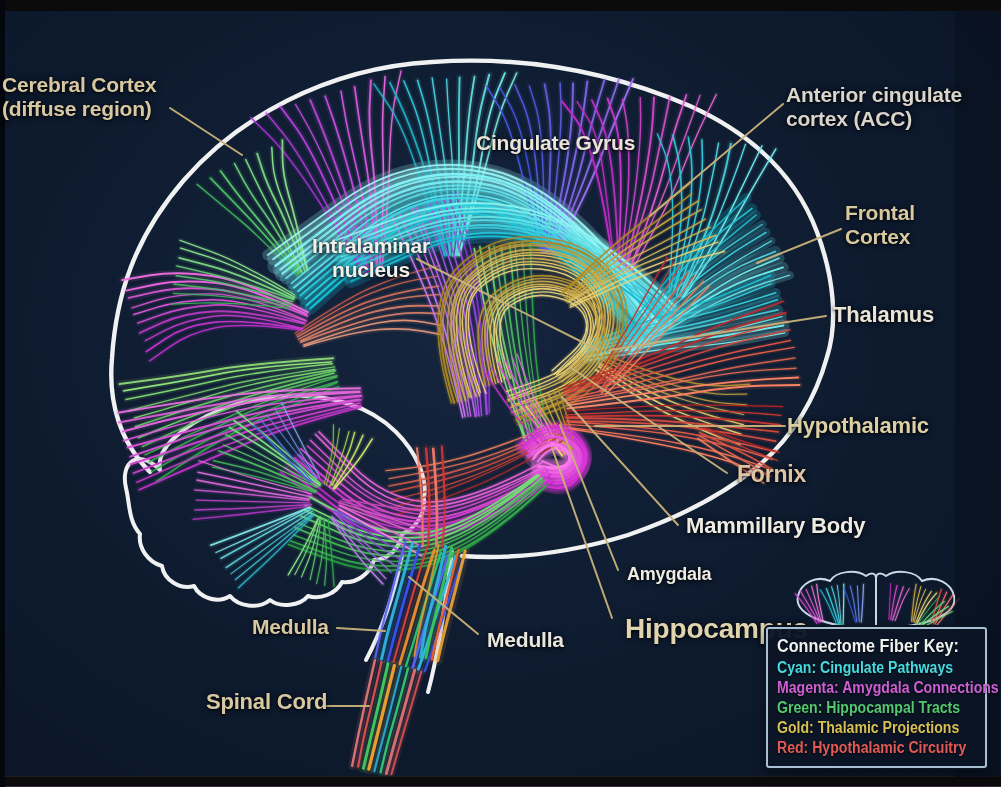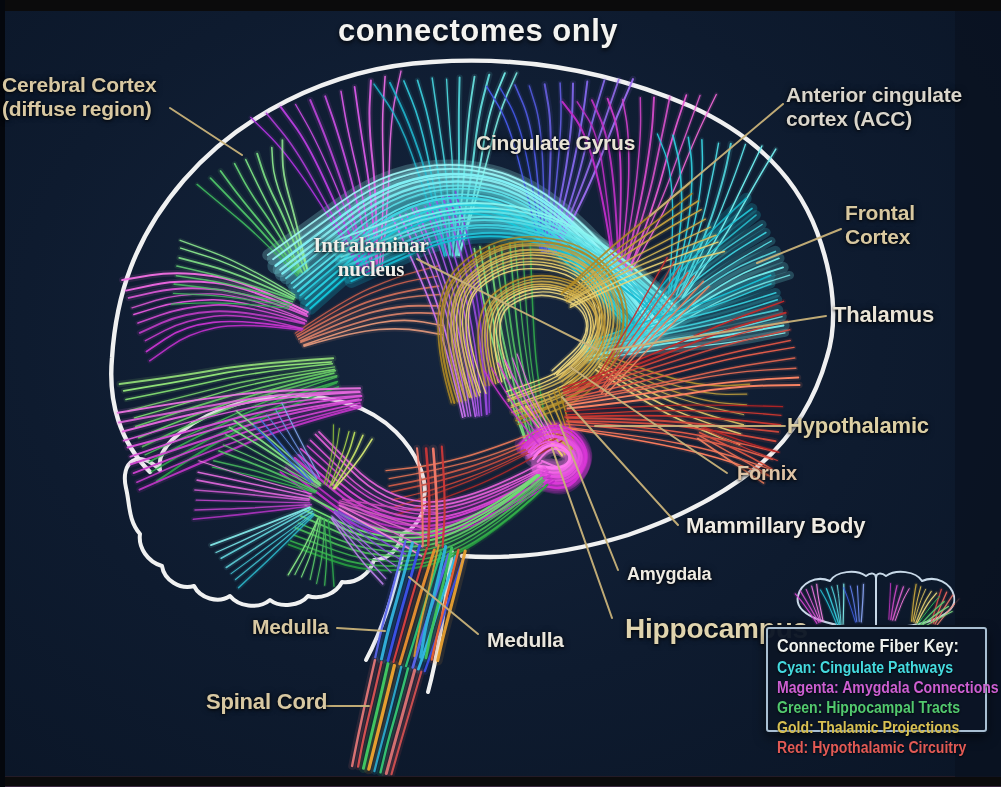--- a/index.html
+++ b/index.html
@@ -869,42 +869,41 @@
         <line x1="326" y1="706" x2="369" y2="706"></line>
         <line x1="417" y1="259" x2="598" y2="350"></line>
       </g>
     </svg>
 
   <div class="bar-top"></div>
   <div class="bar-bottom"></div>
   <div class="bar-left"></div>
   <div class="col-right"></div>
 
-  <div class="title">connectomes only</div>
 
   <div class="lbl" style="left: 2px; top: 73px; color: rgb(216, 200, 162); font-size: 21px;">Cerebral Cortex
 (diffuse region)</div>
   <div class="lbl" style="left: 476px; top: 131px; color: rgb(233, 228, 214); font-size: 21px;">Cingulate Gyrus</div>
   <div class="lbl" style="left: 845px; top: 201px; color: rgb(216, 200, 160); font-size: 21px;">Frontal
 Cortex</div>
   <div class="lbl" style="left: 786px; top: 83px; color: rgb(217, 213, 203); font-size: 21px;">Anterior cingulate
 cortex (ACC)</div>
   <div class="lbl" style="left: 833px; top: 303px; color: rgb(234, 228, 214); font-size: 22px;">Thalamus</div>
   <div class="lbl" style="left: 787px; top: 414px; color: rgb(220, 207, 164); font-size: 22px;">Hypothalamic</div>
-  <div class="lbl" style="left: 737px; top: 462px; color: rgb(222, 195, 164); font-size: 20px;">Fornix</div>
+  <div class="lbl" style="left: 737px; top: 462px; color: rgb(222, 195, 164); font-size: 23px;">Fornix</div>
   <div class="lbl" style="left: 686px; top: 514px; color: rgb(238, 235, 227); font-size: 22px; text-align: center;">Mammillary Body</div>
   <div class="lbl" style="left: 627px; top: 564px; color: rgb(238, 235, 227); font-size: 18px;">Amygdala</div>
   <div class="lbl" style="left: 625px; top: 613px; color: rgb(224, 212, 174); font-size: 28px;">Hippocampus</div>
   <div class="lbl" style="left: 252px; top: 615px; color: rgb(216, 200, 162); font-size: 21px;">Medulla</div>
   <div class="lbl" style="left: 487px; top: 628px; color: rgb(233, 230, 221); font-size: 21px;">Medulla</div>
   <div class="lbl" style="left: 206px; top: 690px; color: rgb(216, 200, 162); font-size: 22px;">Spinal Cord</div>
-  <div class="lbl center" style="left: 371px; top: 234px; color: rgb(242, 240, 234); font-size: 21px; text-align: center; font-family: Liberation Serif, serif;">Intralaminar
+  <div class="lbl center" style="left: 371px; top: 234px; color: rgb(242, 240, 234); font-size: 21px; text-align: center;">Intralaminar
 nucleus</div>
 
-  <div class="legend" style="left: 766px; top: 627px; width: 221px; height: 105px; color: rgb(238, 241, 238);">
+  <div class="legend" style="left: 766px; top: 627px; width: 221px; height: 141px; color: rgb(238, 241, 238);">
     <div class="lg-title">Connectome Fiber Key:</div>
     <div class="lg-row" style="color: rgb(69, 219, 224);">Cyan: Cingulate Pathways</div>
     <div class="lg-row" style="color: rgb(205, 95, 210);">Magenta: Amygdala Connections</div>
     <div class="lg-row" style="color: rgb(82, 201, 110);">Green: Hippocampal Tracts</div>
     <div class="lg-row" style="color: rgb(216, 192, 82);">Gold: Thalamic Projections</div>
     <div class="lg-row" style="color: rgb(226, 90, 85);">Red: Hypothalamic Circuitry</div>
   </div>
 
 </div>
 

